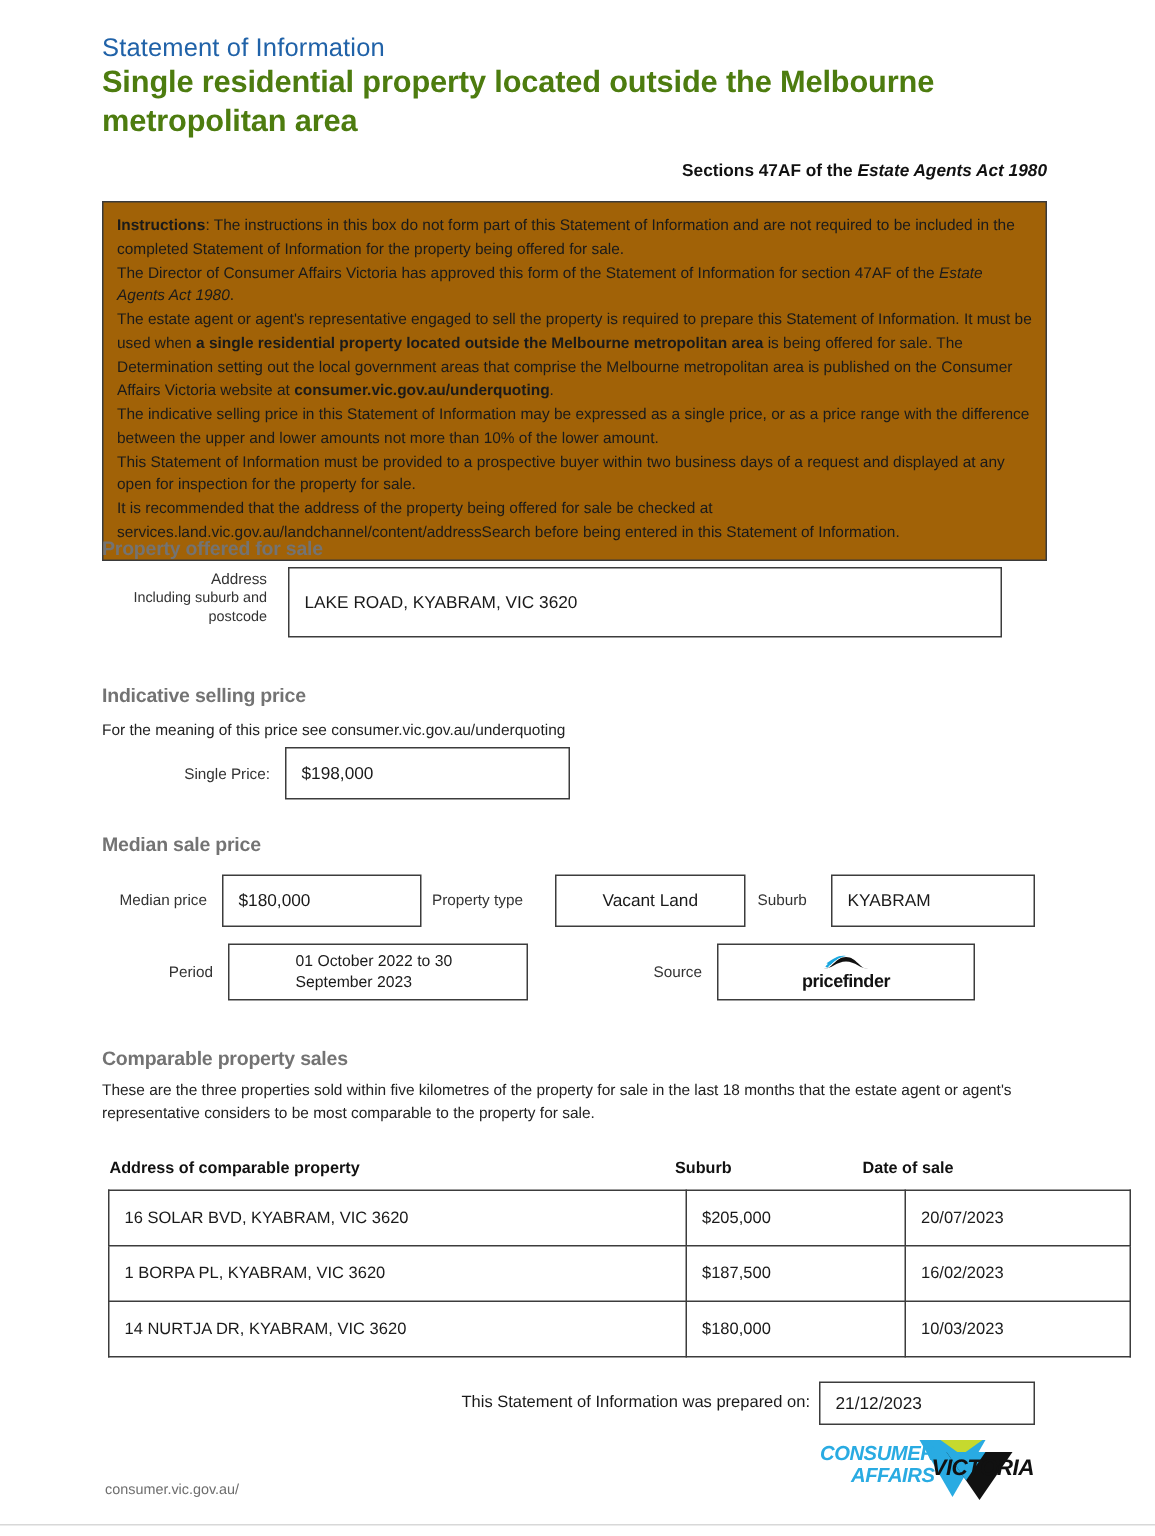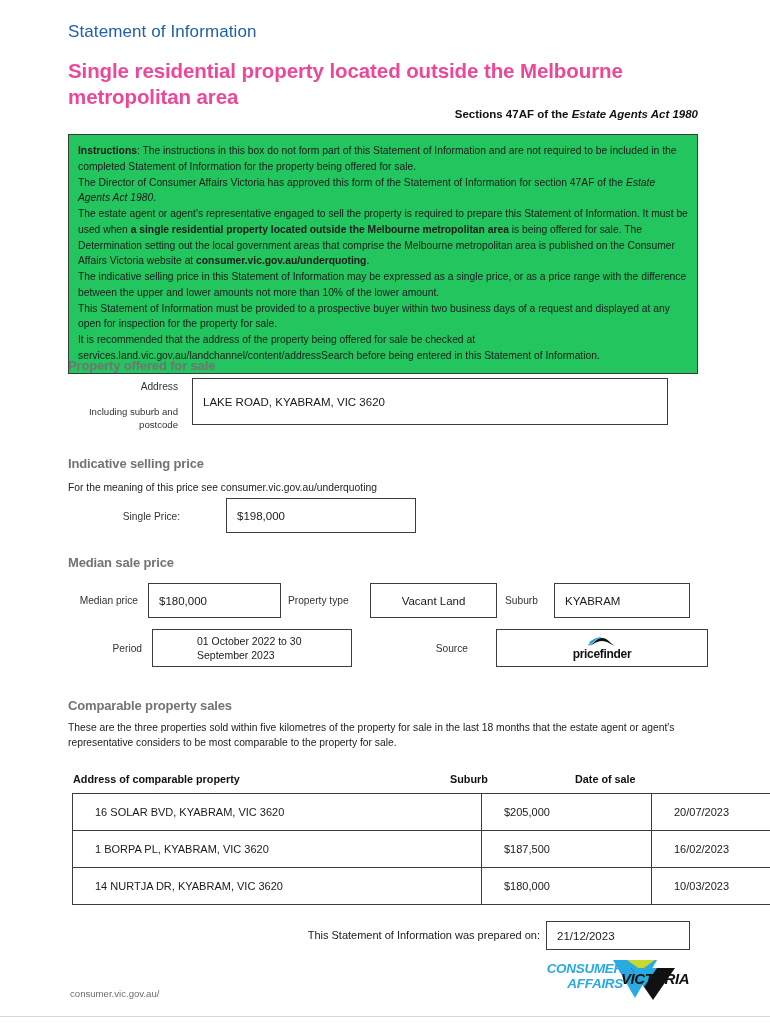--- a/index.html
+++ b/index.html
@@ -26,25 +26,25 @@
   
   .hdr-sub {
     position: absolute;
     left: 68px; top: 22px;
     font-size: 17px;
     color: #2062A8;
     letter-spacing: 0.1px;
   }
   .hdr-title {
     position: absolute;
-    left: 68px; top: 58px;
+    left: 68px; top: 42px;
     width: 630px;
     font-size: 20.5px;
     font-weight: bold;
-    color: #ec4899;
+    color: #4d7c0f;
     line-height: 1.28;
     letter-spacing: -0.1px;
   }
   .hdr-sections {
     position: absolute;
     left: 68px; top: 108px;
     width: 630px;
     text-align: right;
     font-size: 11.5px;
     font-weight: bold;
@@ -52,21 +52,21 @@
   }
   .hdr-sections i { font-style: italic; }
 
   
   .instr-box {
     position: absolute;
     left: 68px; top: 134px;
     width: 630px;
     box-sizing: border-box;
     border: 1.2px solid #3a3a3a;
-    background: #22c55e;
+    background: #a16207;
     padding: 8px 9px 9px 9px;
     font-size: 10.3px;
     line-height: 1.53;
     color: #1a1a1a;
   }
   .instr-box p { margin: 0; }
   .instr-box b { font-weight: bold; }
   .instr-box i { font-style: italic; }
 
   
@@ -126,21 +126,21 @@
     left: 72px; top: 793px;
     width: 618px;
     border-collapse: collapse;
     table-layout: fixed;
   }
   .ctable td {
     border: 1.2px solid #3c3c3c;
     height: 36px;
     font-size: 11px;
     color: #1a1a1a;
-    padding: 0 22px;
+    padding: 0 10px;
     vertical-align: middle;
   }
   .col-addr { width: 364px; }
   .col-price { width: 125px; }
   .col-date  { width: 129px; }
 
   
   .prep-label {
     position: absolute;
     left: 250px; top: 929px;
@@ -225,32 +225,32 @@
     <p><span>The estate agent or agent's representative engaged to sell the property is required to prepare this Statement of Information. It must be used when </span><b>a single residential property located outside the Melbourne metropolitan area</b><span> is being offered for sale. The Determination setting out the local government areas that comprise the Melbourne metropolitan area is published on the Consumer Affairs Victoria website at </span><b>consumer.vic.gov.au/underquoting</b><span>.</span></p>
     <p>The indicative selling price in this Statement of Information may be expressed as a single price, or as a price range with the difference between the upper and lower amounts not more than 10% of the lower amount.</p>
     <p>This Statement of Information must be provided to a prospective buyer within two business days of a request and displayed at any open for inspection for the property for sale.</p>
     <p>It is recommended that the address of the property being offered for sale be checked at services.land.vic.gov.au/landchannel/content/addressSearch before being entered in this Statement of Information.</p>
   </div>
 
   <div class="sec-h" style="top:358px;">Property offered for sale</div>
 
   <div class="flabel" style="left:62px; top:380px; width:116px;">
     <div>Address</div>
-    <div class="grey" style="font-size:9.6px;margin-top:13px;">Including suburb and</div>
+    <div class="grey" style="font-size:9.6px;">Including suburb and</div>
     <div class="grey" style="font-size:9.6px;">postcode</div>
   </div>
   <div class="fbox" style="left:192px; top:378px; width:476px; height:47px;">
     <span>LAKE ROAD, KYABRAM, VIC 3620</span>
   </div>
 
   <div class="sec-h" style="top:456px;">Indicative selling price</div>
   <div class="sec-note" style="top:480px; width:620px;">For the meaning of this price see consumer.vic.gov.au/underquoting</div>
 
   <div class="flabel" style="left:100px; top:510px; width:80px;">Single Price:</div>
-  <div class="fbox" style="left:190px; top:498px; width:190px; height:35px;margin-left:36px;">
+  <div class="fbox" style="left:190px; top:498px; width:190px; height:35px;">
     <span>$198,000</span>
   </div>
 
   <div class="sec-h" style="top:555px;">Median sale price</div>
 
   <div class="flabel" style="left:58px; top:594px; width:80px;">Median price</div>
   <div class="fbox" style="left:148px; top:583px; width:133px; height:35px;">
     <span>$180,000</span>
   </div>
 
@@ -263,21 +263,21 @@
   <div class="fbox" style="left:554px; top:583px; width:136px; height:35px;">
     <span>KYABRAM</span>
   </div>
 
   <div class="flabel" style="left:72px; top:642px; width:70px;">Period</div>
   <div class="fbox multiline" style="left:152px; top:629px; width:200px; height:38px; font-size:10.5px;">
     <span>01 October 2022 to 30 September 2023</span>
   </div>
 
   <div class="flabel" style="left:408px; top:642px; width:60px;">Source</div>
-  <div class="fbox center" style="left:496px; top:629px; width:212px; height:38px;">
+  <div class="fbox center" style="left:478px; top:629px; width:172px; height:38px;">
     <div class="pf-logo">
       <svg width="34" height="11" viewBox="0 0 34 11" aria-hidden="true">
         <path d="M2 10 C8 10 10 2 17 2 C24 2 26 10 32 10 C27 10 23 5 17 5 C11 5 7 10 2 10 Z" fill="#111111"></path>
         <path d="M4 6.2 C9 3 12 0.6 17 1.4 C13 1.4 10 4 6.5 7.4 Z" fill="#1BA8E0"></path>
         <path d="M3.2 8.4 C8 3.6 11.5 1.2 17 1.4 C12 2.2 8.5 5 4.6 9.2 Z" fill="#1BA8E0"></path>
       </svg>
       <div class="pf-word">pricefinder</div>
     </div>
   </div>
 

